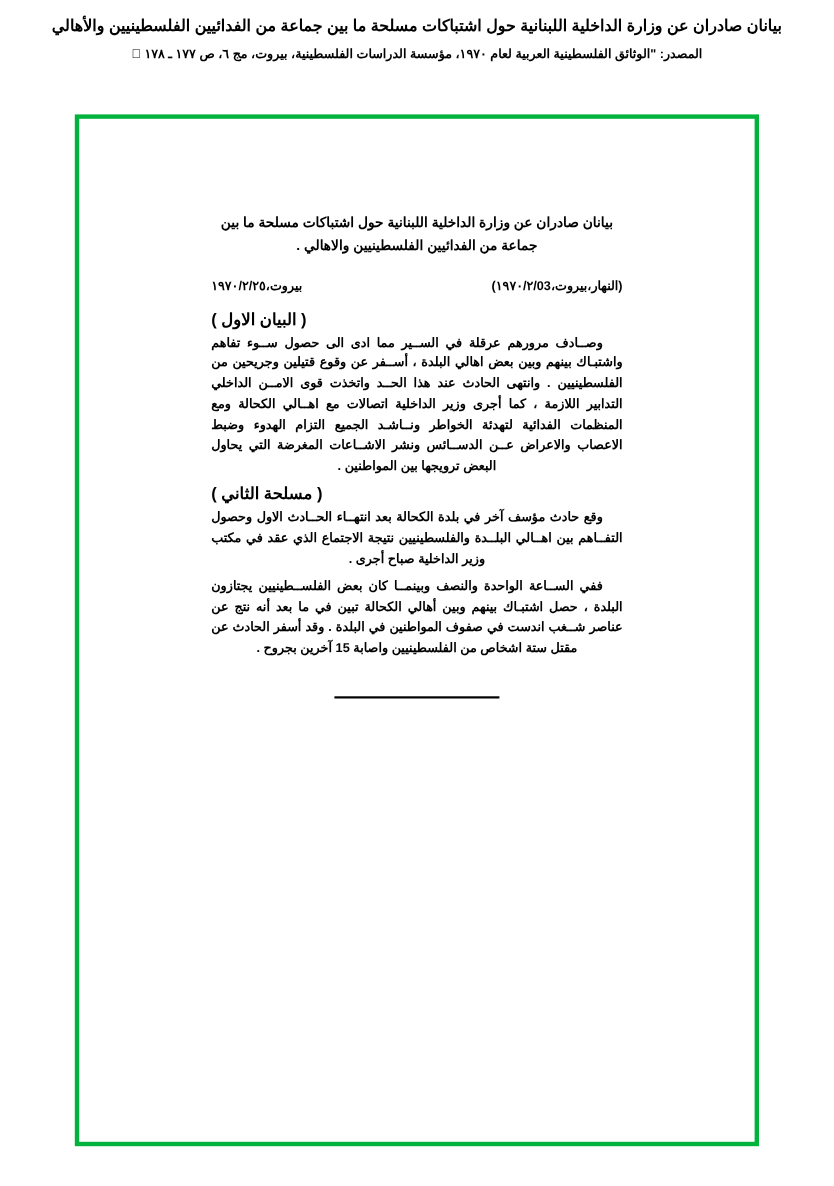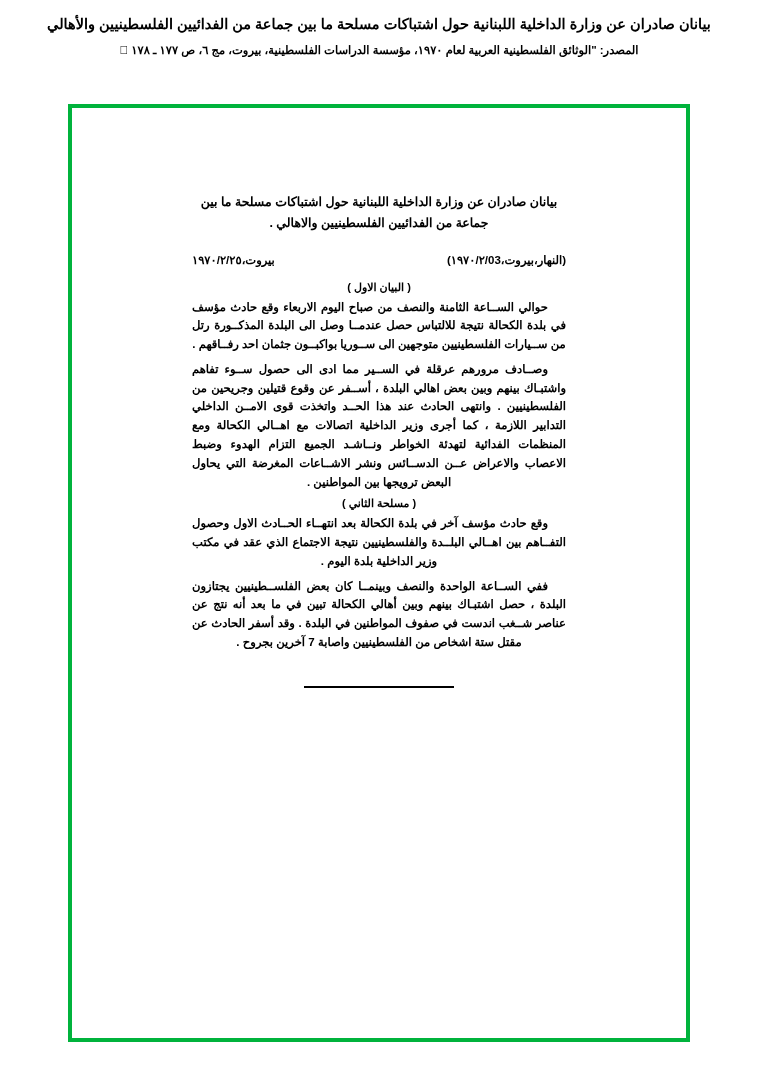--- a/index.html
+++ b/index.html
@@ -73,23 +73,23 @@
     justify-content: space-between;
     font-size: 11.5px;
     font-weight: bold;
     direction: rtl;
     margin-bottom: 14px;
   }
   .dateline .dl-right { white-space: nowrap; }
   .dateline .dl-left  { white-space: nowrap; }
 
   .section-head {
-    font-size: 11px;
+    font-size: 15px;
     font-weight: bold;
-    text-align: center;
+    text-align: left;
     direction: rtl;
     margin: 6px 0 4px 0;
   }
 
   p.body-par {
     font-size: 11.6px;
     font-weight: bold;
     line-height: 1.62;
     text-align: justify;
     text-align-last: center;
@@ -117,22 +117,21 @@
   <div class="page-inner">
 
     <div class="art-title">بيانان صادران عن وزارة الداخلية اللبنانية حول اشتباكات مسلحة ما بين جماعة من الفدائيين الفلسطينيين والاهالي .</div>
 
     <div class="dateline">
       <span class="dl-right">بيروت،١٩٧٠/٢/٢٥</span>
       <span class="dl-left">(النهار،بيروت،١٩٧٠/٢/03)</span>
     </div>
 
     <div class="section-head">( البيان الاول )</div>
-    <p class="body-par">حوالي الســاعة الثامنة والنصف من صباح اليوم الاربعاء وقع حادث مؤسف في بلدة الكحالة نتيجة للالتباس حصل عندمــا وصل الى البلدة المذكــورة رتل من ســيارات الفلسطينيين متوجهين الى ســوريا بواكبــون جثمان احد رفــاقهم .</p>
     <p class="body-par">وصــادف مرورهم عرقلة في الســير مما ادى الى حصول ســوء تفاهم واشتبـاك بينهم وبين بعض اهالي البلدة ، أســفر عن وقوع قتيلين وجريحين من الفلسطينيين . وانتهى الحادث عند هذا الحــد واتخذت قوى الامــن الداخلي التدابير اللازمة ، كما أجرى وزير الداخلية اتصالات مع اهــالي الكحالة ومع المنظمات الفدائية لتهدئة الخواطر ونــاشـد الجميع التزام الهدوء وضبط الاعصاب والاعراض عــن الدســائس ونشر الاشــاعات المغرضة التي يحاول البعض ترويجها بين المواطنين .</p>
 
     <div class="section-head">( مسلحة الثاني )</div>
-    <p class="body-par">وقع حادث مؤسف آخر في بلدة الكحالة بعد انتهــاء الحــادث الاول وحصول التفــاهم بين اهــالي البلــدة والفلسطينيين نتيجة الاجتماع الذي عقد في مكتب وزير الداخلية بلدة اليوم .</p>
-    <p class="body-par">ففي الســاعة الواحدة والنصف وبينمــا كان بعض الفلســطينيين يجتازون البلدة ، حصل اشتبـاك بينهم وبين أهالي الكحالة تبين في ما بعد أنه نتج عن عناصر شــغب اندست في صفوف المواطنين في البلدة . وقد أسفر الحادث عن مقتل ستة اشخاص من الفلسطينيين واصابة 7 آخرين بجروح .</p>
+    <p class="body-par">وقع حادث مؤسف آخر في بلدة الكحالة بعد انتهــاء الحــادث الاول وحصول التفــاهم بين اهــالي البلــدة والفلسطينيين نتيجة الاجتماع الذي عقد في مكتب وزير الداخلية صباح أجرى .</p>
+    <p class="body-par">ففي الســاعة الواحدة والنصف وبينمــا كان بعض الفلســطينيين يجتازون البلدة ، حصل اشتبـاك بينهم وبين أهالي الكحالة تبين في ما بعد أنه نتج عن عناصر شــغب اندست في صفوف المواطنين في البلدة . وقد أسفر الحادث عن مقتل ستة اشخاص من الفلسطينيين واصابة 15 آخرين بجروح .</p>
 
     <div class="rule"></div>
   </div>
 </div>
 
 </body></html>

